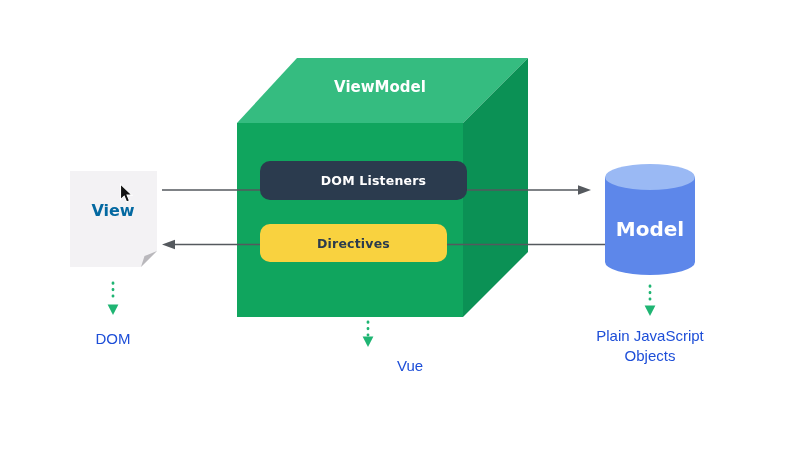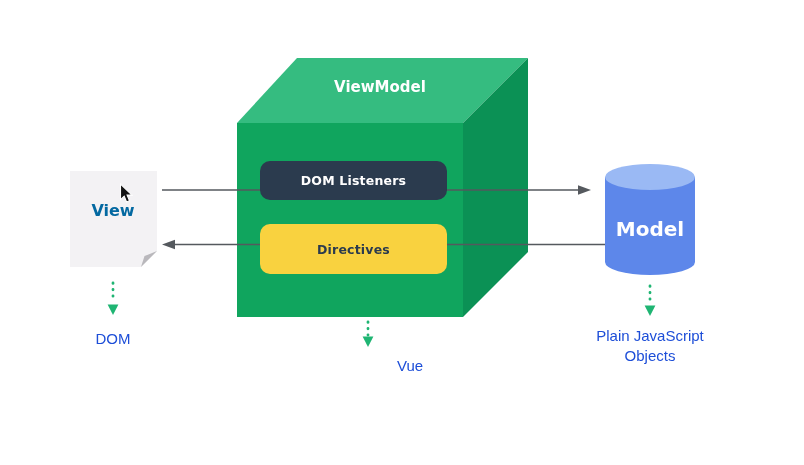--- a/index.html
+++ b/index.html
@@ -20,24 +20,24 @@
     align-items: center;
     justify-content: center;
     border-radius: 10px;
     font-family: "DejaVu Sans", sans-serif;
     font-weight: bold;
     font-size: 12.5px;
     letter-spacing: 0.2px;
   }
   .box-dom-listeners {
     left: 260px; top: 161px; width: 187px; height: 39px;
-    background: #2b3b4e; color: #ffffff;
+    background: #2b3b4e; color: #ffffff; padding-left: 20px;
   }
   .box-directives {
-    left: 260px; top: 224px; width: 187px; height: 50px;
+    left: 260px; top: 224px; width: 187px; height: 38px;
     background: #f9d23f; color: #2b3b4e;
   }
 
   .viewmodel-title {
     position: absolute;
     left: 380px; top: 78px;
     transform: translateX(-50%);
     color: #ffffff;
     font-family: "DejaVu Sans", sans-serif;
     font-weight: bold;

